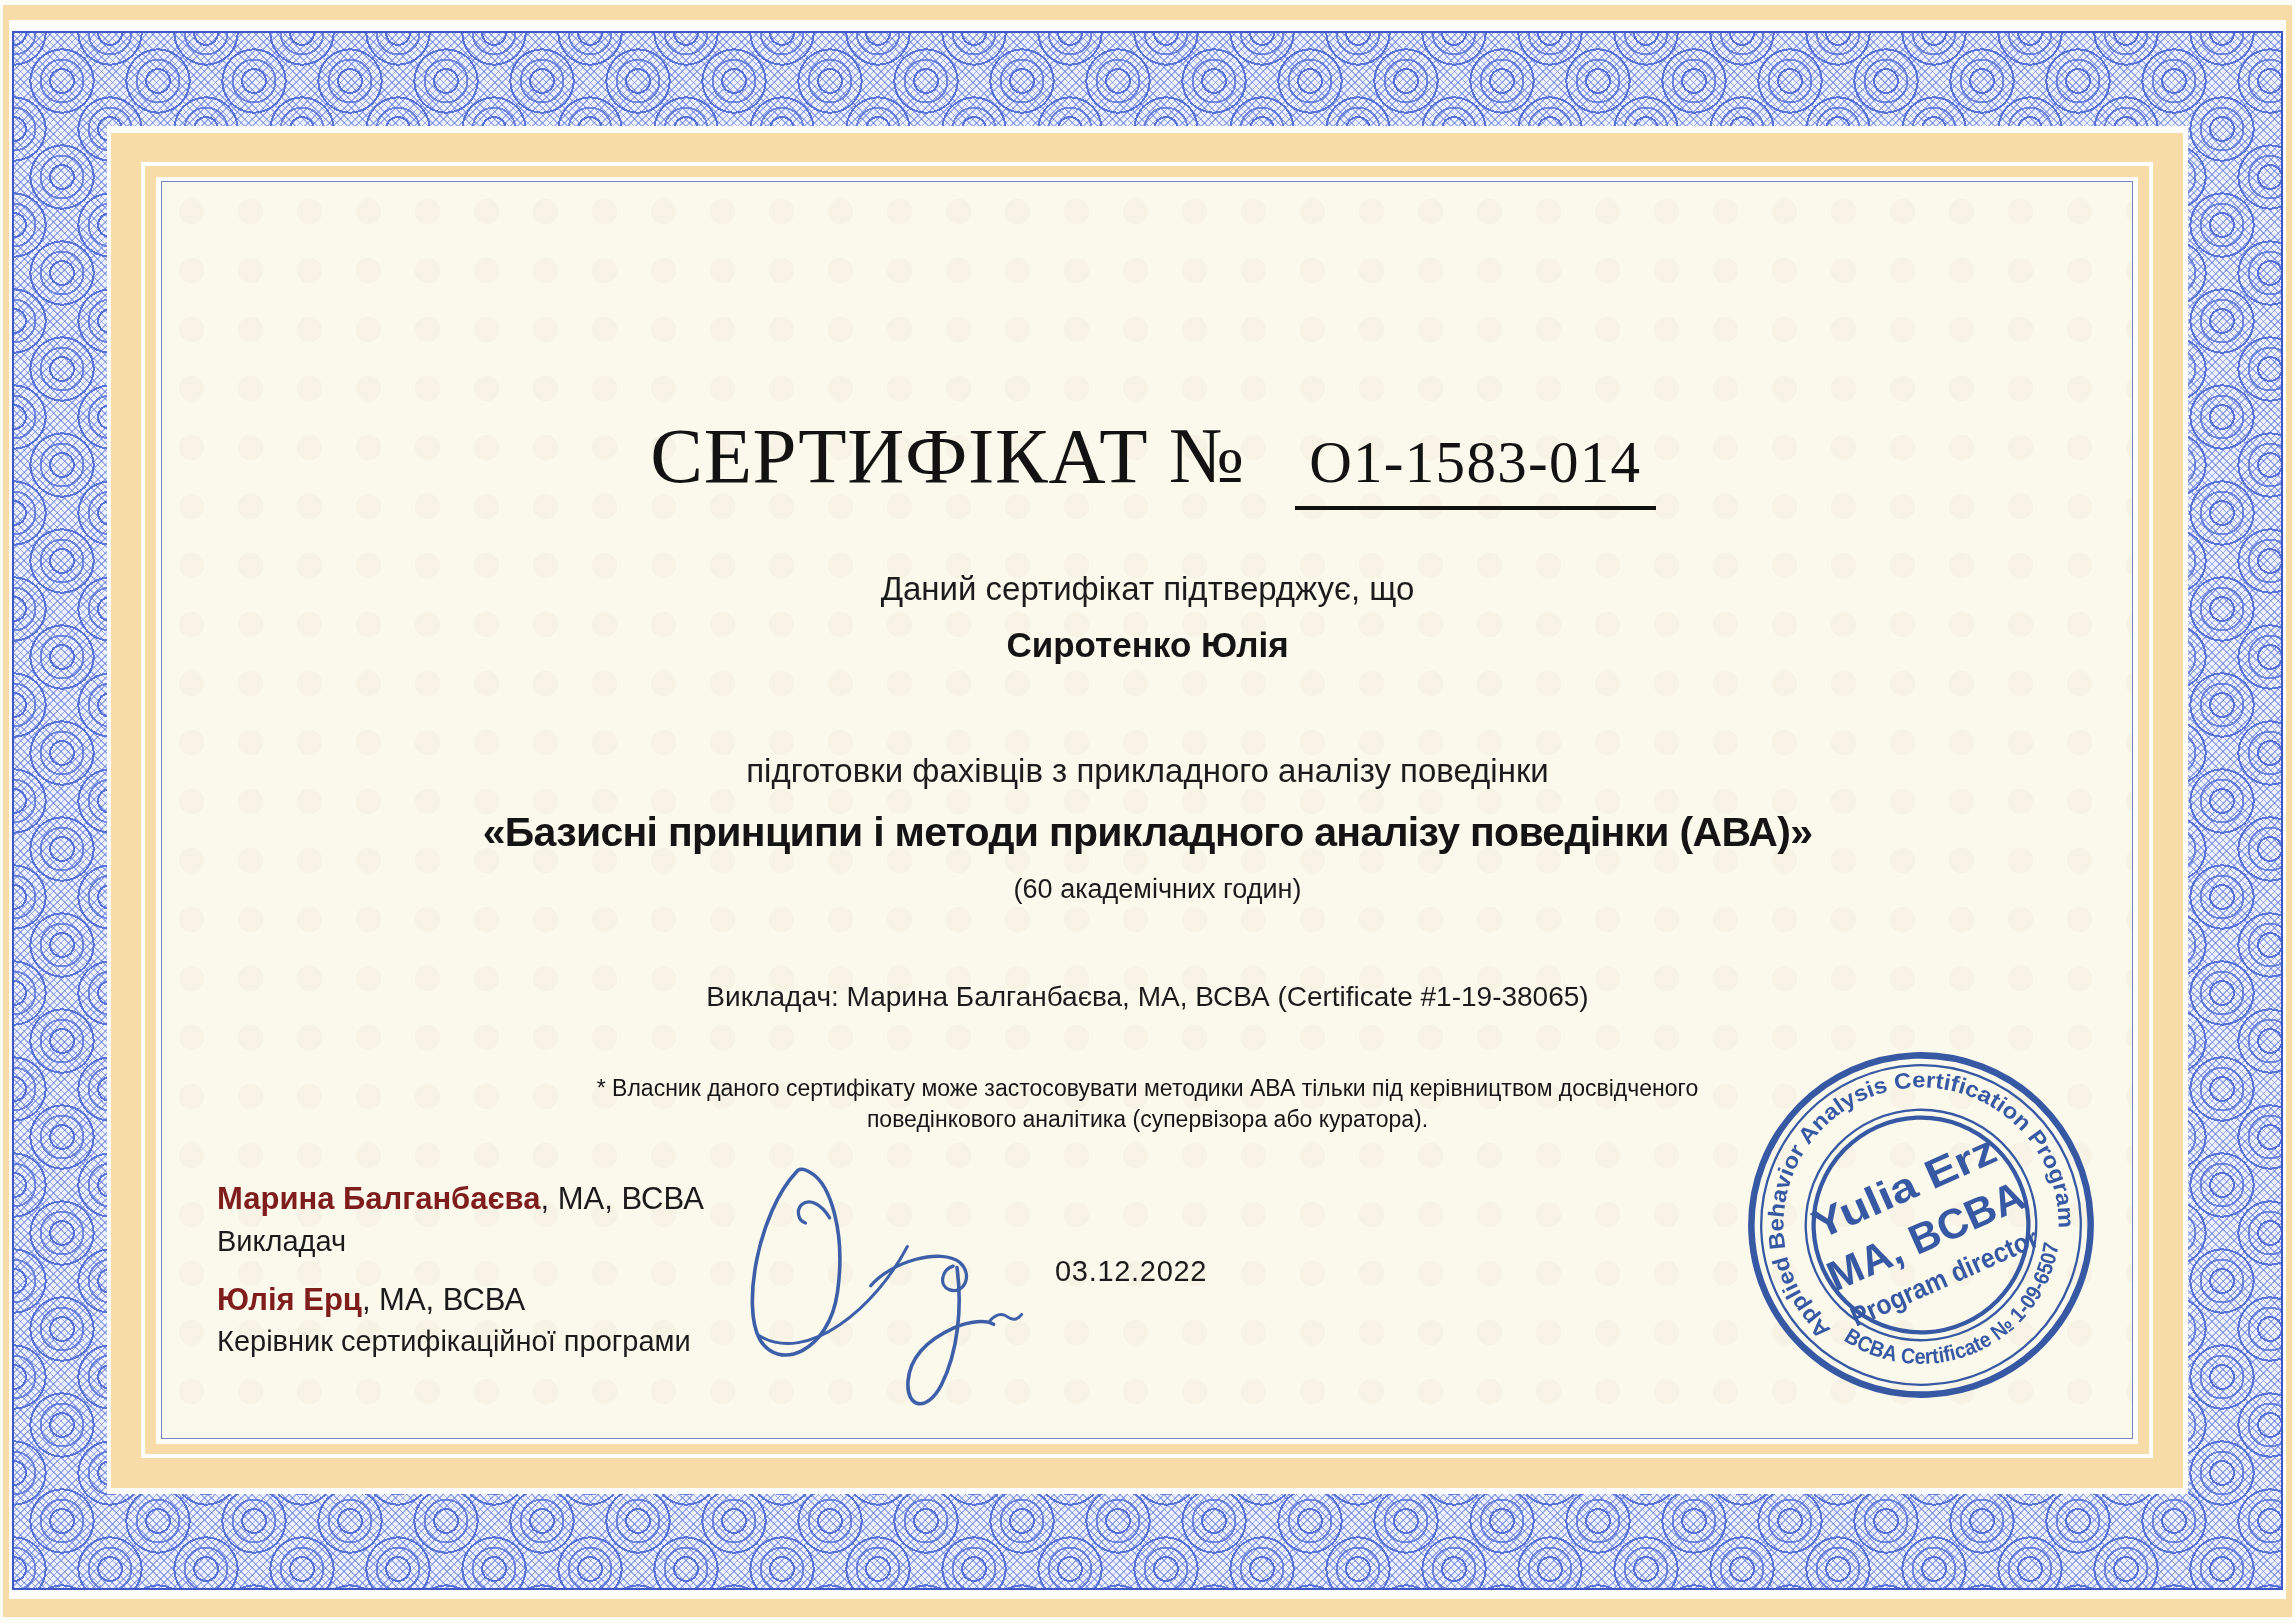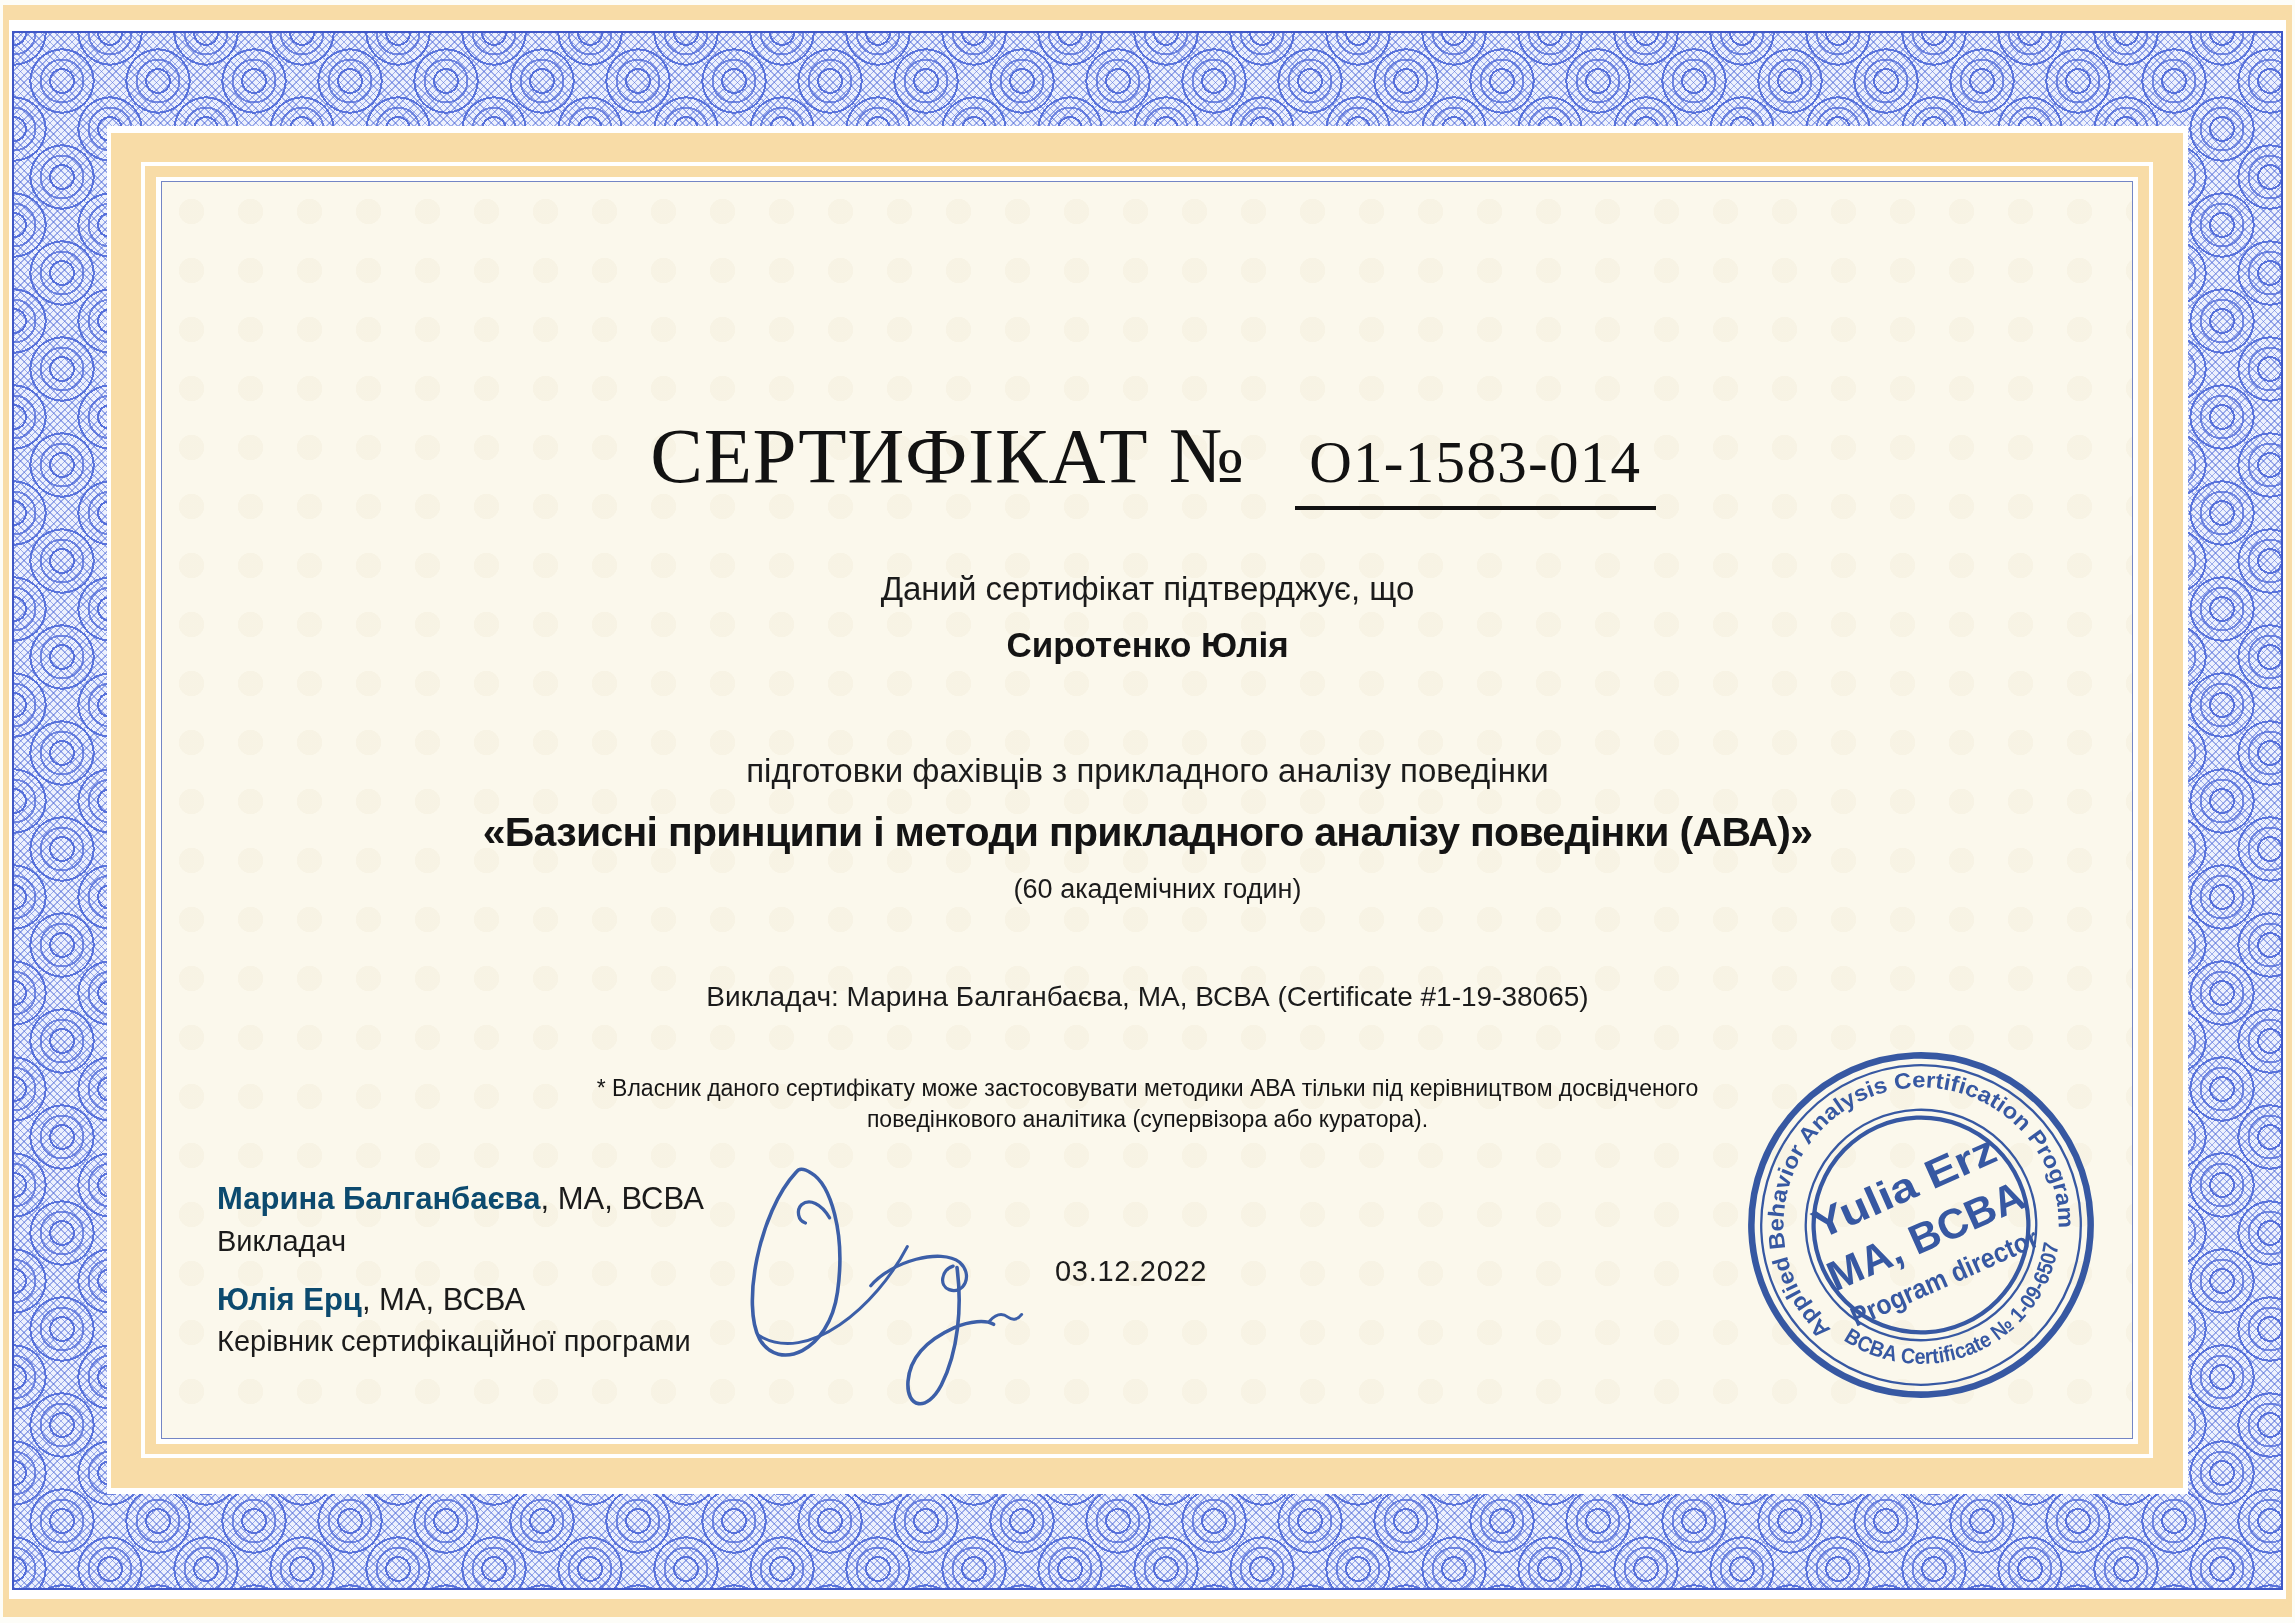--- a/index.html
+++ b/index.html
@@ -65,21 +65,21 @@
   .hours    {top:874px;font-size:27px;margin-left:20px;}
   .teacher  {top:981px;font-size:28px;}
   .footnote {top:1073px;font-size:23px;line-height:31px;color:#161616;}
 
   .signer-line{left:217px;font-size:31px;white-space:nowrap;}
   .signer-role{left:217px;font-size:29px;white-space:nowrap;}
   .s1-line{top:1181px;}
   .s1-role{top:1225px;}
   .s2-line{top:1282px;}
   .s2-role{top:1325px;}
-  .bname{font-weight:bold;color:#0c4a6e;}
+  .bname{font-weight:bold;color:#7f1d1d;}
 
   .date{left:1055px;top:1255px;font-size:29px;letter-spacing:0.7px;}
 
   .signature-svg{left:731px;top:1155px;width:307px;height:268px;}
   .stamp-svg{left:1735px;top:1039px;width:372px;height:372px;opacity:.94;}
   .stamp-text{font-family:"Liberation Sans", sans-serif;font-weight:bold;}
 </style>
 </head>
 <body>
 

